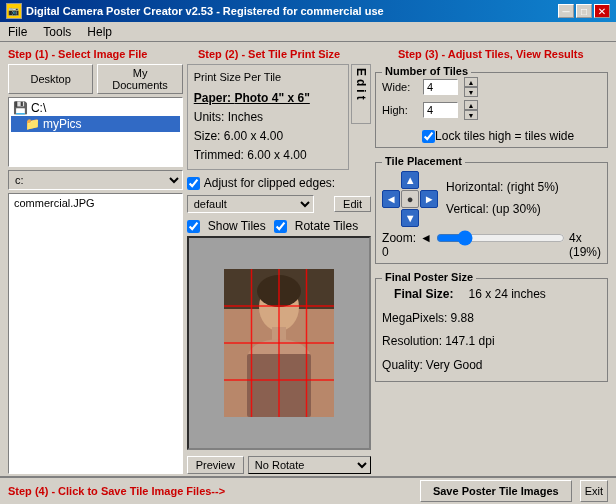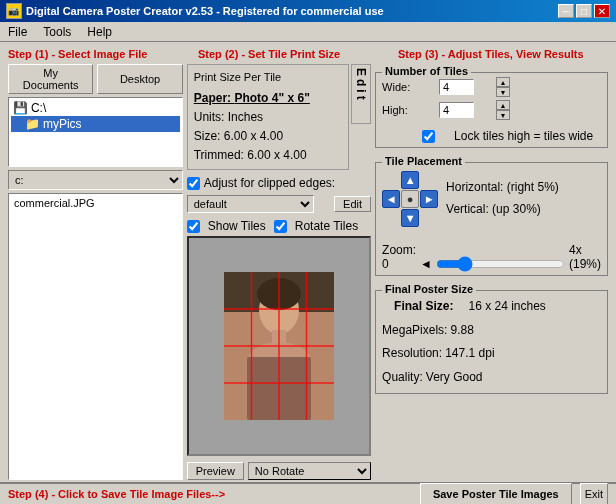--- a/index.html
+++ b/index.html
@@ -199,21 +199,21 @@
     }
     .group-box-title {
       position: absolute;
       top: -8px;
       left: 6px;
       background: #d4d0c8;
       padding: 0 3px;
       font-size: 11px;
       font-weight: bold;
     }
-    .tiles-row { display: flex; align-items: center; gap: 22px; margin-bottom: 3px; }
+    .tiles-row { display: flex; align-items: center; gap: 6px; margin-bottom: 3px; }
     .tiles-label { width: 35px; font-size: 11px; }
     .tiles-input {
       width: 35px;
       background: white;
       border: 1px solid;
       border-top-color: #808080;
       border-left-color: #808080;
       border-right-color: #ffffff;
       border-bottom-color: #ffffff;
       font-size: 11px;
@@ -229,21 +229,21 @@
       width: 14px;
       height: 10px;
       background: #d4d0c8;
       border: 1px solid #808080;
       cursor: pointer;
       display: flex;
       align-items: center;
       justify-content: center;
       font-size: 7px;
     }
-    .lock-row { display: flex; align-items: center; gap: 19px; margin-top: 9px; font-size: 10px; padding-left: 40px; }
+    .lock-row { display: flex; align-items: center; gap: 0; margin-top: 9px; font-size: 10px; padding-left: 40px; }
     
     .placement-grid {
       display: flex;
       align-items: center;
       gap: 8px;
       margin-top: 4px;
     }
     .arrow-pad {
       display: grid;
       grid-template-columns: repeat(3, 18px);
@@ -256,39 +256,39 @@
       border: 1px solid #1040a0;
       cursor: pointer;
       display: flex; align-items: center; justify-content: center;
       color: white; font-size: 11px;
       border-radius: 2px;
     }
     .arrow-btn.center { background: #d4d0c8; color: #333; border: 1px solid #808080; }
     .arrow-btn.empty { background: transparent; border: none; }
     .placement-values { font-size: 11px; line-height: 1.8; }
 
-    .zoom-row { display: flex; align-items: flex-end; gap: 4px; margin-top: 16px; font-size: 11px; }
+    .zoom-row { display: flex; align-items: flex-start; gap: 4px; margin-top: 4px; font-size: 11px; }
     .zoom-slider {
       flex: 1;
       height: 16px;
     }
 
     .final-size-box { margin-top: 2px; }
     .final-size-line { font-size: 11px; line-height: 1.8; padding: 1px 0; }
     .final-size-line b { font-weight: bold; padding-left: 12px; }
 
     
     .bottom-bar {
       background: #d4d0c8;
       border-top: 2px solid #808080;
       display: flex;
       align-items: center;
       padding: 4px 8px;
       gap: 8px;
-      height: 22px;
+      height: 28px;
     }
     .step4-label {
       color: #cc0000;
       font-weight: bold;
       font-size: 11px;
       flex: 1;
     }
     .save-btn {
       background: #d4d0c8;
       border: 1px solid;
@@ -349,22 +349,22 @@
   <div class="steps-header">
     <div class="step-header">Step (1) - Select Image File</div>
     <div class="step-header">Step (2) - Set Tile Print Size</div>
     <div class="step-header">Step (3) - Adjust Tiles, View Results</div>
   </div>
 
   <div class="content-area">
 
     <div class="panel1">
       <div class="panel1-buttons">
+        <button class="win-btn">Desktop</button>
         <button class="win-btn">My Documents</button>
-        <button class="win-btn">Desktop</button>
       </div>
       <div class="folder-tree">
         <div class="folder-item">
           <span>💾</span>
           <span>C:\</span>
         </div>
         <div class="folder-item selected" style="padding-left: 14px;">
           <span>📁</span>
           <span>myPics</span>
         </div>

